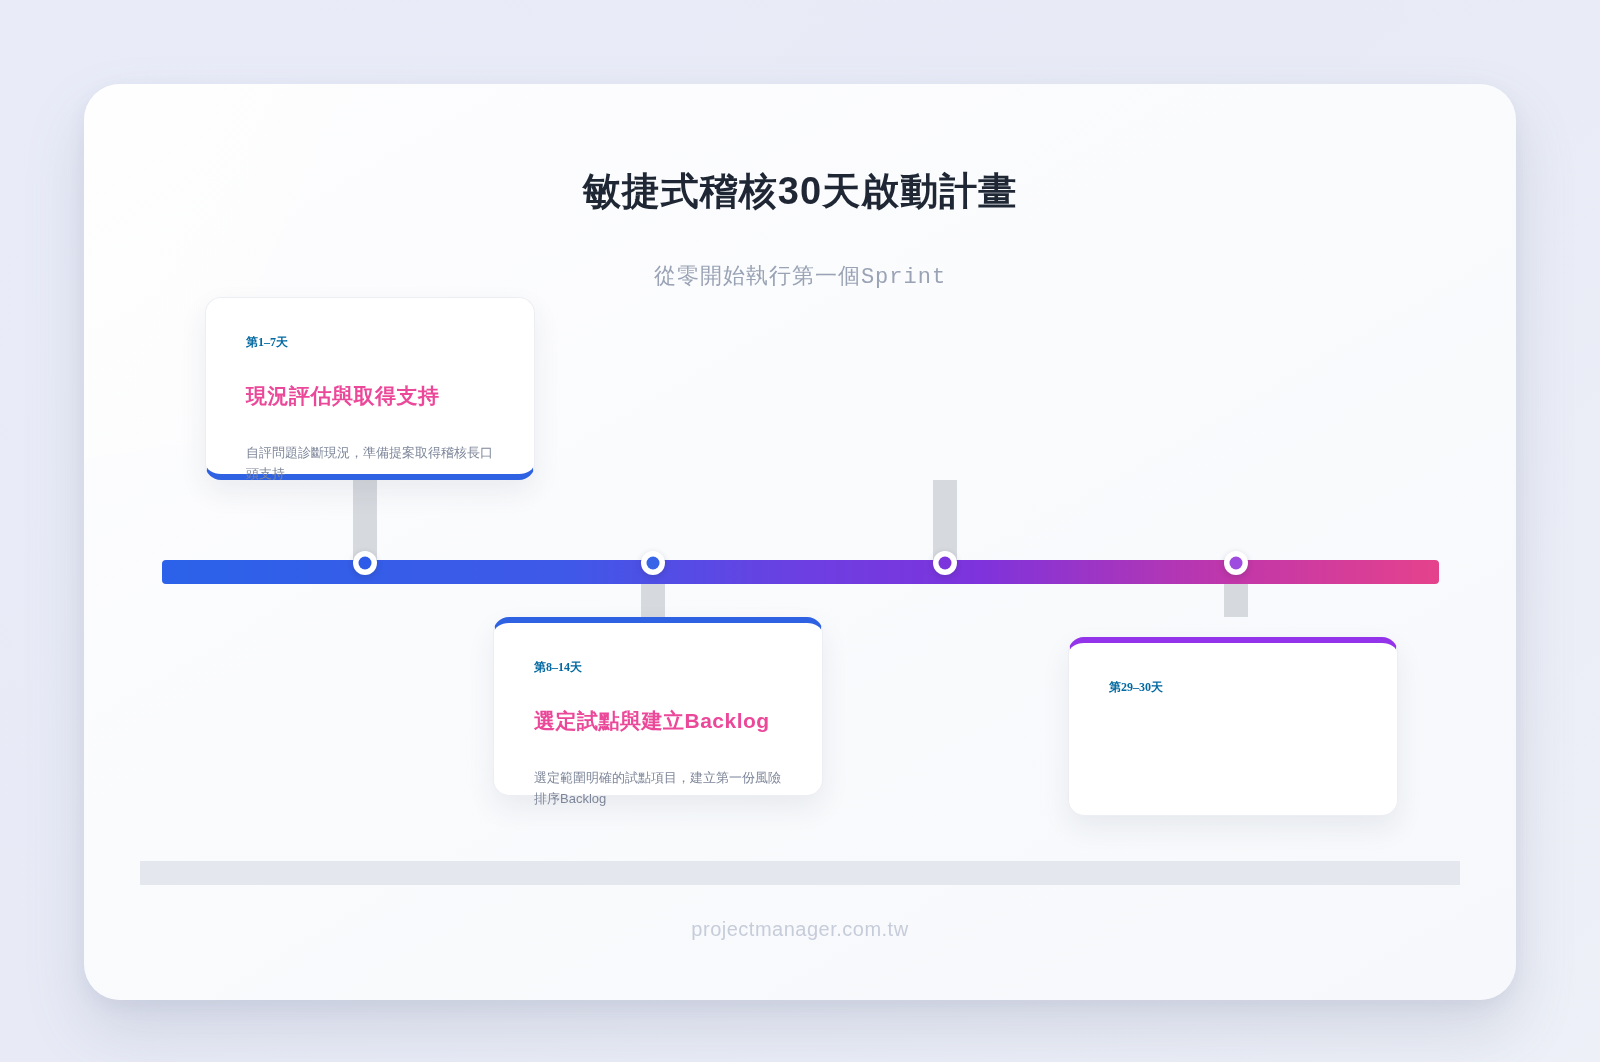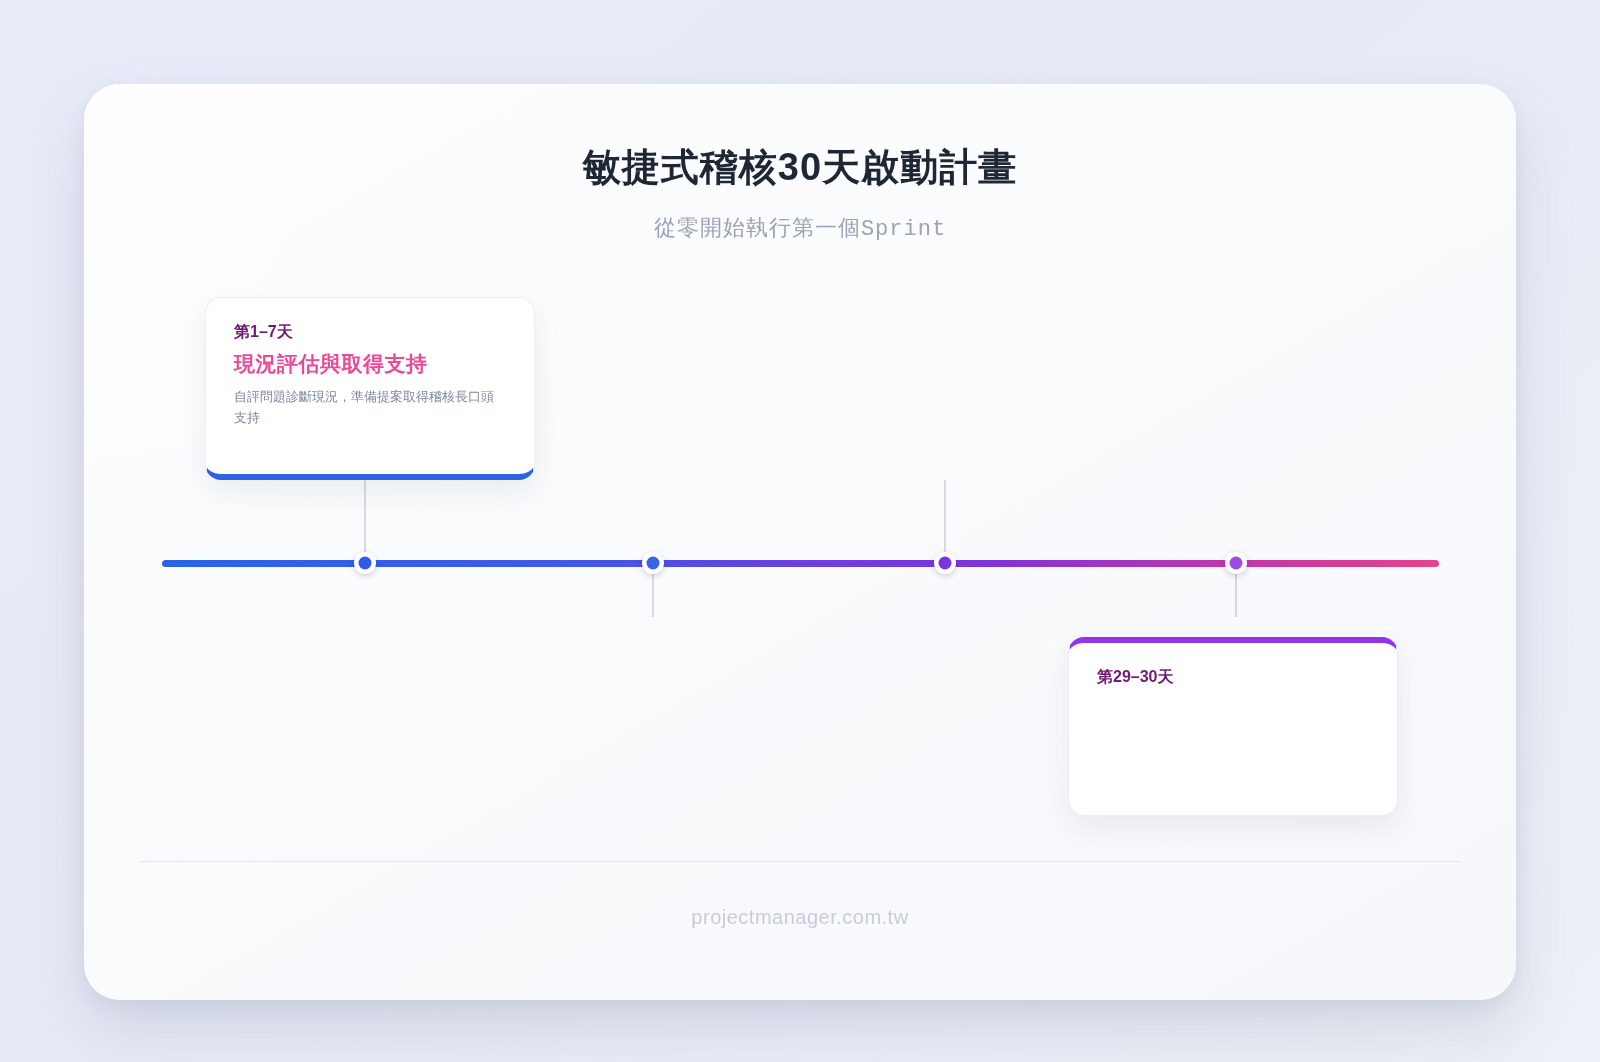--- a/index.html
+++ b/index.html
@@ -1,15 +1,15 @@
 <!DOCTYPE html>
 <html><head>
 <meta charset="utf-8">
 <style>
-  * { margin: 0; padding: 0; box-sizing: border-box; }
+  * { margin: 0; padding: 12px; box-sizing: border-box; }
   html, body {
     width: 1600px; height: 1062px;
     overflow: hidden;
     font-family: "Liberation Sans", "DejaVu Sans", sans-serif;
     background: linear-gradient(140deg, #e9ecf8 0%, #e8ebf6 45%, #edf0f7 100%);
   }
   .panel {
     position: absolute;
     left: 84px; top: 84px;
     width: 1432px; height: 916px;
@@ -69,21 +69,21 @@
     width: 330px;
     background: #ffffff;
     border: 1px solid #eceef3;
     border-radius: 16px;
     box-shadow: 0 12px 28px rgba(40,52,80,0.08);
     padding: 24px 28px;
   }
   .card.top    { height: 183px; border-bottom: 6px solid var(--accent); }
   .card.bottom { height: 179px; border-top: 6px solid var(--accent); }
   .card .days {
-    font-size: 16px; font-weight: bold; color: #701a75; margin-bottom: 7px;
+    font-size: 12px; font-weight: bold; color: #0369a1; margin-bottom: 7px; font-family: Liberation Serif, serif;
   }
   .card .card-title {
     font-size: 21px; font-weight: bold; color: #ec4899; margin-bottom: 8px;
     letter-spacing: 0.5px; white-space: nowrap;
   }
   .card .card-desc {
     font-size: 13px; line-height: 1.62; color: #7d8699;
   }
 
   .divider {
@@ -121,20 +121,25 @@
   <div class="dot" style="left:569px; top:479px; --dot-color:#3865e8;"></div>
   <div class="dot" style="left:861px; top:479px; --dot-color:#7c35dd;"></div>
   <div class="dot" style="left:1152px; top:479px; --dot-color:#9e4ce0;"></div>
 
   <div class="card top" style="left:121px; top:213px; --accent:#2f62e3;">
     <div class="days">第1–7天</div>
     <div class="card-title">現況評估與取得支持</div>
     <div class="card-desc">自評問題診斷現況，準備提案取得稽核長口頭支持</div>
   </div>
 
+  <div class="card bottom" style="left:409px; top:533px; --accent:#2f62e3;">
+    <div class="days">第8–14天</div>
+    <div class="card-title">選定試點與建立Backlog</div>
+    <div class="card-desc">選定範圍明確的試點項目，建立第一份風險排序Backlog</div>
+  </div>
 
 
   <div class="card bottom" style="left:984px; top:553px; --accent:#9333ea;">
     <div class="days">第29–30天</div>
   </div>
 
   <div class="divider"></div>
   <div class="footer">projectmanager.com.tw</div>
 
 </div>

